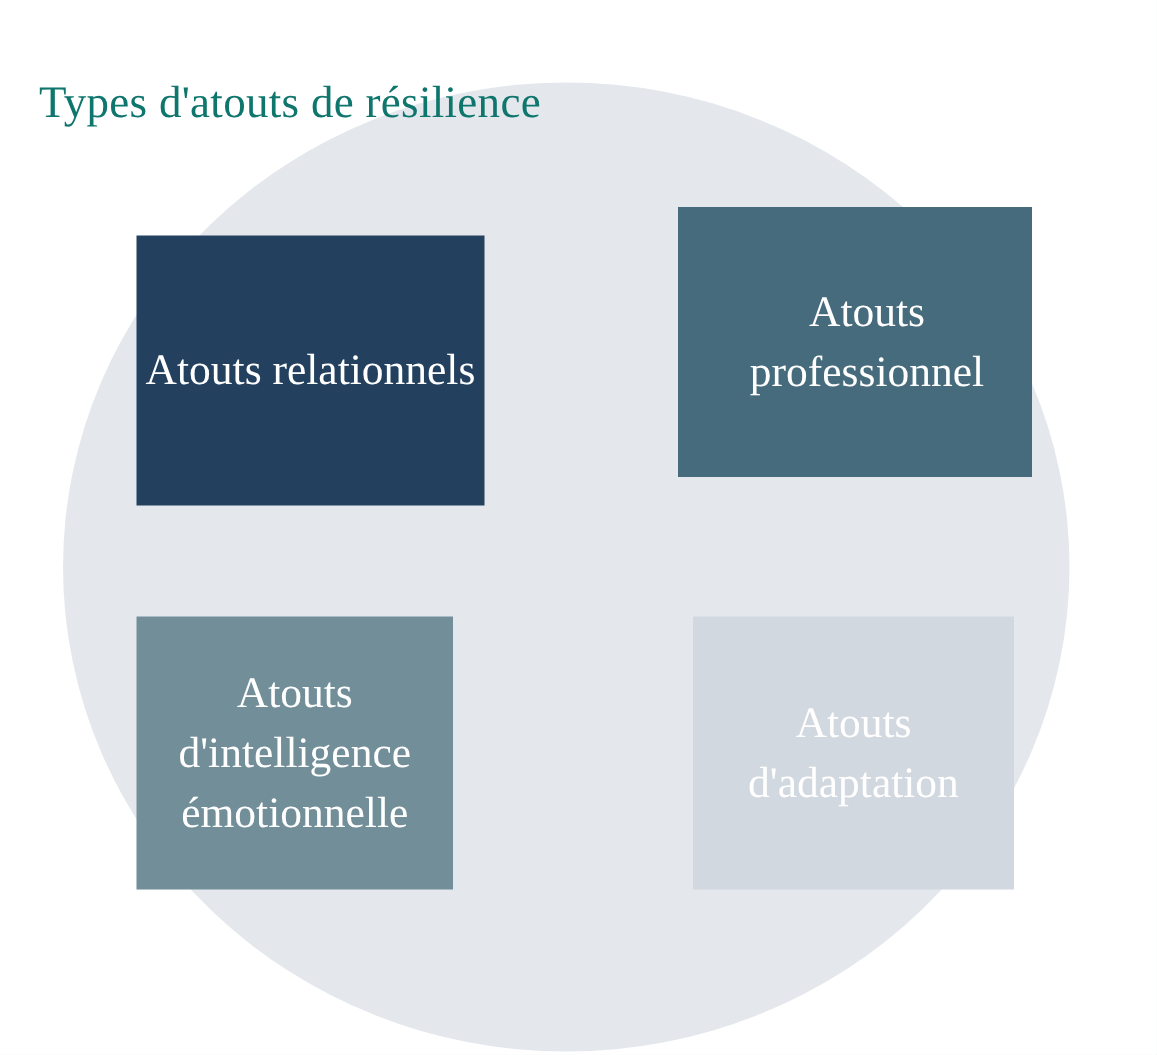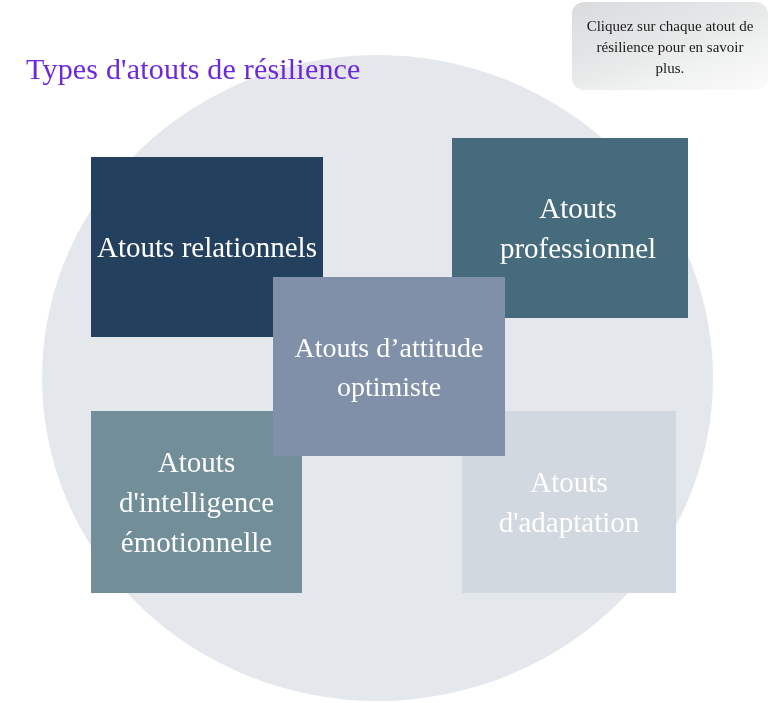--- a/index.html
+++ b/index.html
@@ -36,21 +36,21 @@
   }
 
   
   .page-title {
     position: absolute;
     left: 26px;
     top: 50px;
     z-index: 4;
     font-size: 30px;
     line-height: 38px;
-    color: #6d28d9;
+    color: #0f766e;
     letter-spacing: 0.2px;
     white-space: nowrap;
   }
 
   
   .callout {
     position: absolute;
     left: 572px;
     top: 2px;
     width: 196px;
@@ -142,37 +142,31 @@
 </style>
 </head>
 <body>
 
 <div id="stage">
 
   <div class="bg-circle"></div>
 
   <div class="page-title">Types d'atouts de résilience</div>
 
-  <div class="callout">
-    <span class="callout-text">Cliquez sur chaque atout de résilience pour en savoir plus.</span>
-  </div>
 
   <div class="box box-relational">
     <span class="box-label">Atouts relationnels</span>
   </div>
 
   <div class="box box-professional">
     <span class="box-label">Atouts professionnel</span>
   </div>
 
   <div class="box box-emotional">
     <span class="box-label">Atouts d'intelligence émotionnelle</span>
   </div>
 
   <div class="box box-adaptation">
     <span class="box-label">Atouts d'adaptation</span>
   </div>
 
-  <div class="box box-optimistic">
-    <span class="box-label">Atouts d’attitude optimiste</span>
-  </div>
 
 </div>
 
 </body></html>

